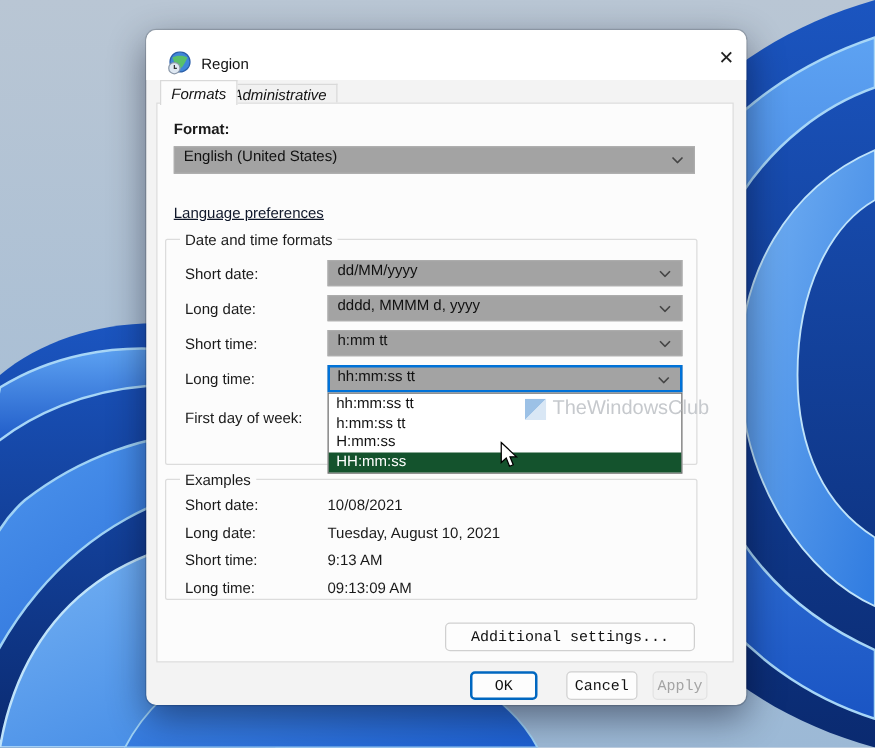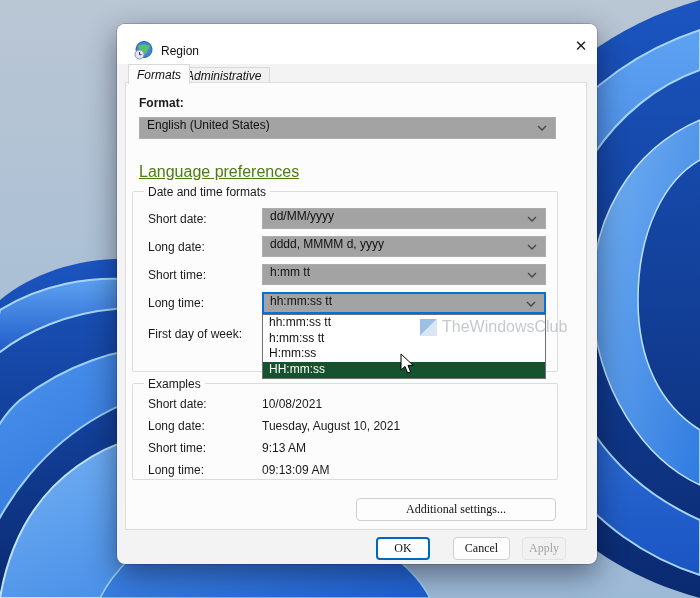--- a/index.html
+++ b/index.html
@@ -34,21 +34,21 @@
   }
   .tab-active{left:11px;top:40px;height:19px;background:#fcfcfc;z-index:3;}
   .tab-inactive{left:60px;top:43px;height:16px;background:#f1f1f1;z-index:1;}
   .page{
     position:absolute;left:8px;top:58px;width:462px;height:448px;
     background:#fcfcfc;border:1px solid #dcdcdc;box-sizing:border-box;z-index:2;
   }
   
   .lbl{position:absolute;font-size:12px;color:#1a1a1a;z-index:4;white-space:nowrap;}
   .link{
-    position:absolute;font-size:16px;color:#4d7c0f;text-decoration:underline;
+    position:absolute;font-size:12px;color:#0f172a;text-decoration:underline;
     z-index:4;white-space:nowrap;cursor:pointer;
   }
   
   .groupbox{
     position:absolute;border:1px solid #dcdcdc;border-radius:2px;
     box-sizing:border-box;z-index:3;
   }
   .group-legend{
     position:absolute;font-size:12px;color:#1a1a1a;background:#fcfcfc;
     padding:0 4px;z-index:4;white-space:nowrap;
@@ -77,21 +77,21 @@
   .watermark{position:absolute;left:303px;top:294px;z-index:8;display:flex;align-items:center;pointer-events:none;}
   .wm-logo{width:17px;height:17px;margin-right:5px;}
   .wm-text{font-size:16px;color:#c6c9cd;letter-spacing:0;white-space:nowrap;}
   
   .cursor{position:absolute;left:283px;top:329px;z-index:9;pointer-events:none;}
   
   .btn{
     position:absolute;height:23px;background:#fdfdfd;border:1px solid #d0d0d0;
     border-radius:4px;box-sizing:border-box;font-size:12px;color:#111;
     display:flex;align-items:center;justify-content:center;z-index:4;cursor:default;
-    font-family:Liberation Serif, serif;
+    font-family:Liberation Mono, monospace;
   }
   .btn-additional{left:239px;top:474px;width:200px;}
   .btn-ok{left:259px;top:513px;width:54px;border:2px solid #0067c0;}
   .btn-cancel{left:336px;top:513px;width:57px;}
   .btn-apply{left:405px;top:513px;width:44px;background:#f1f1f1;border-color:#e2e2e2;color:#a3a3a3;}
 </style>
 </head>
 <body>
 
 <svg class="wallpaper" width="700" height="598" viewBox="0 0 700 598">

